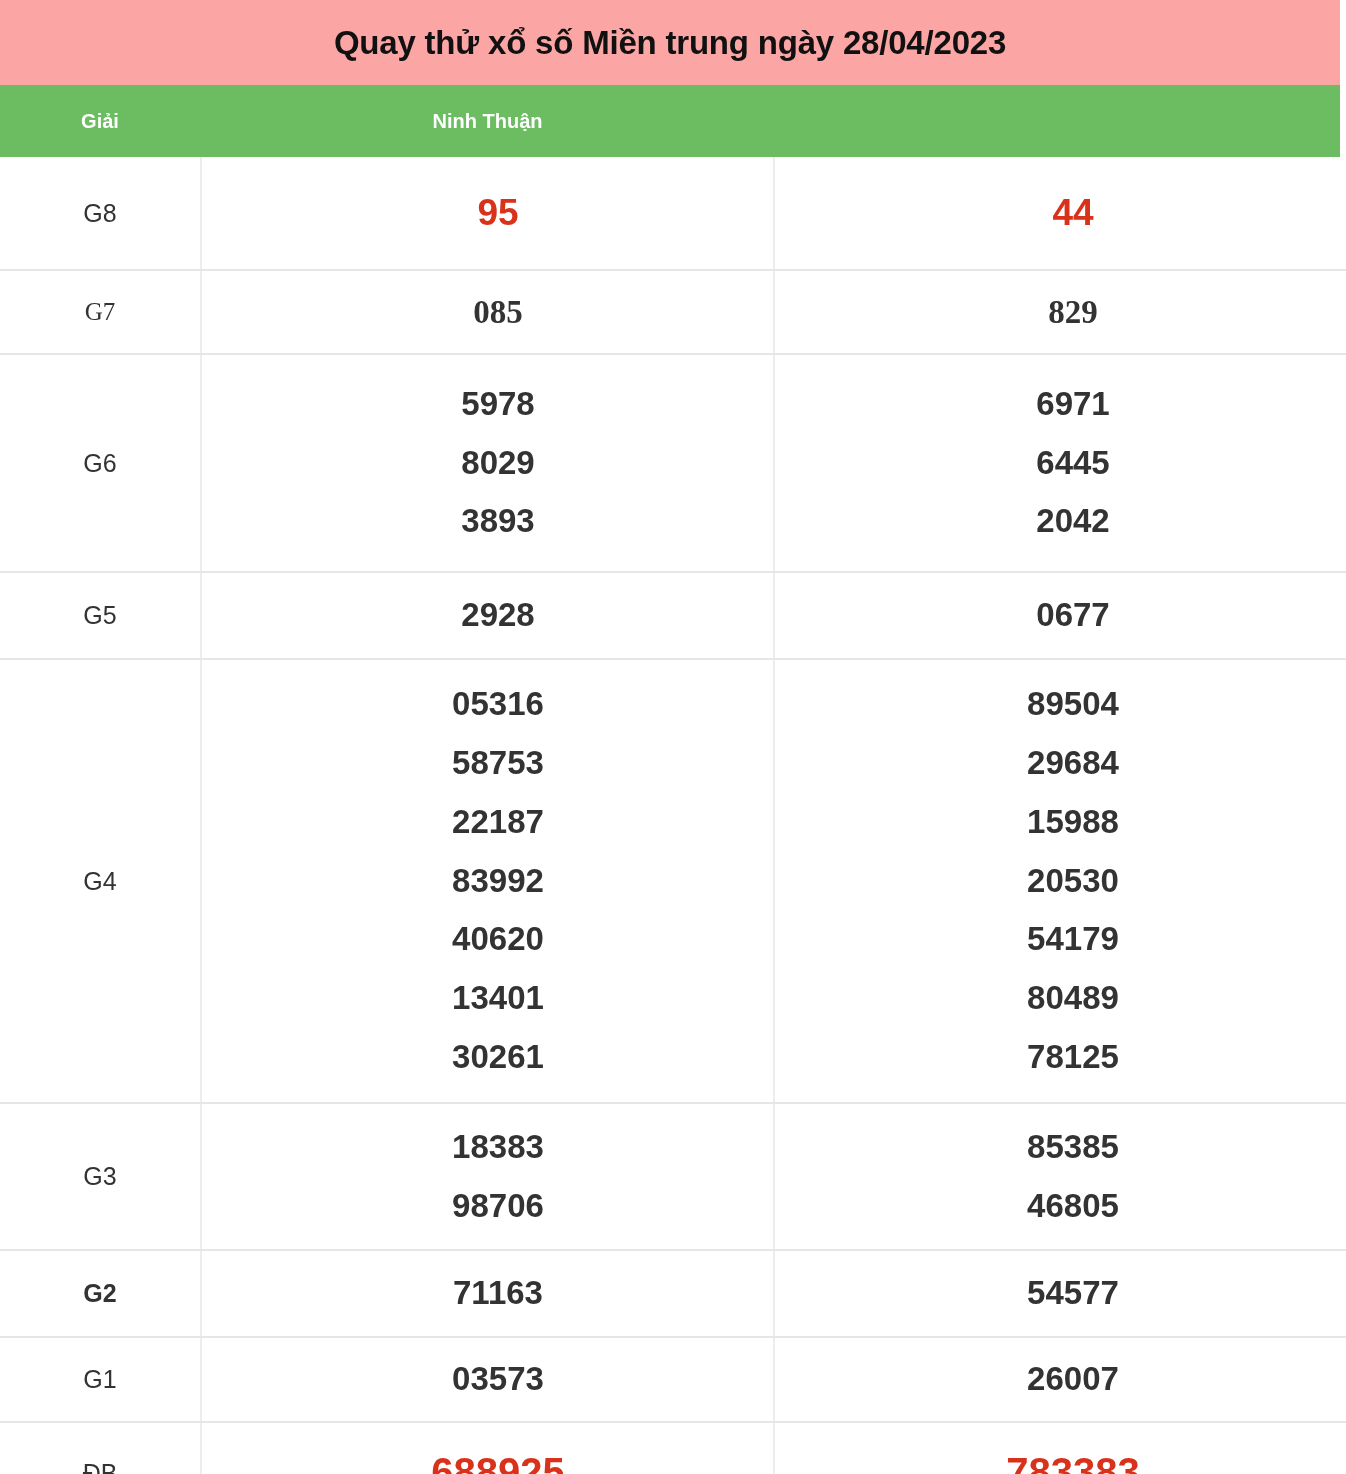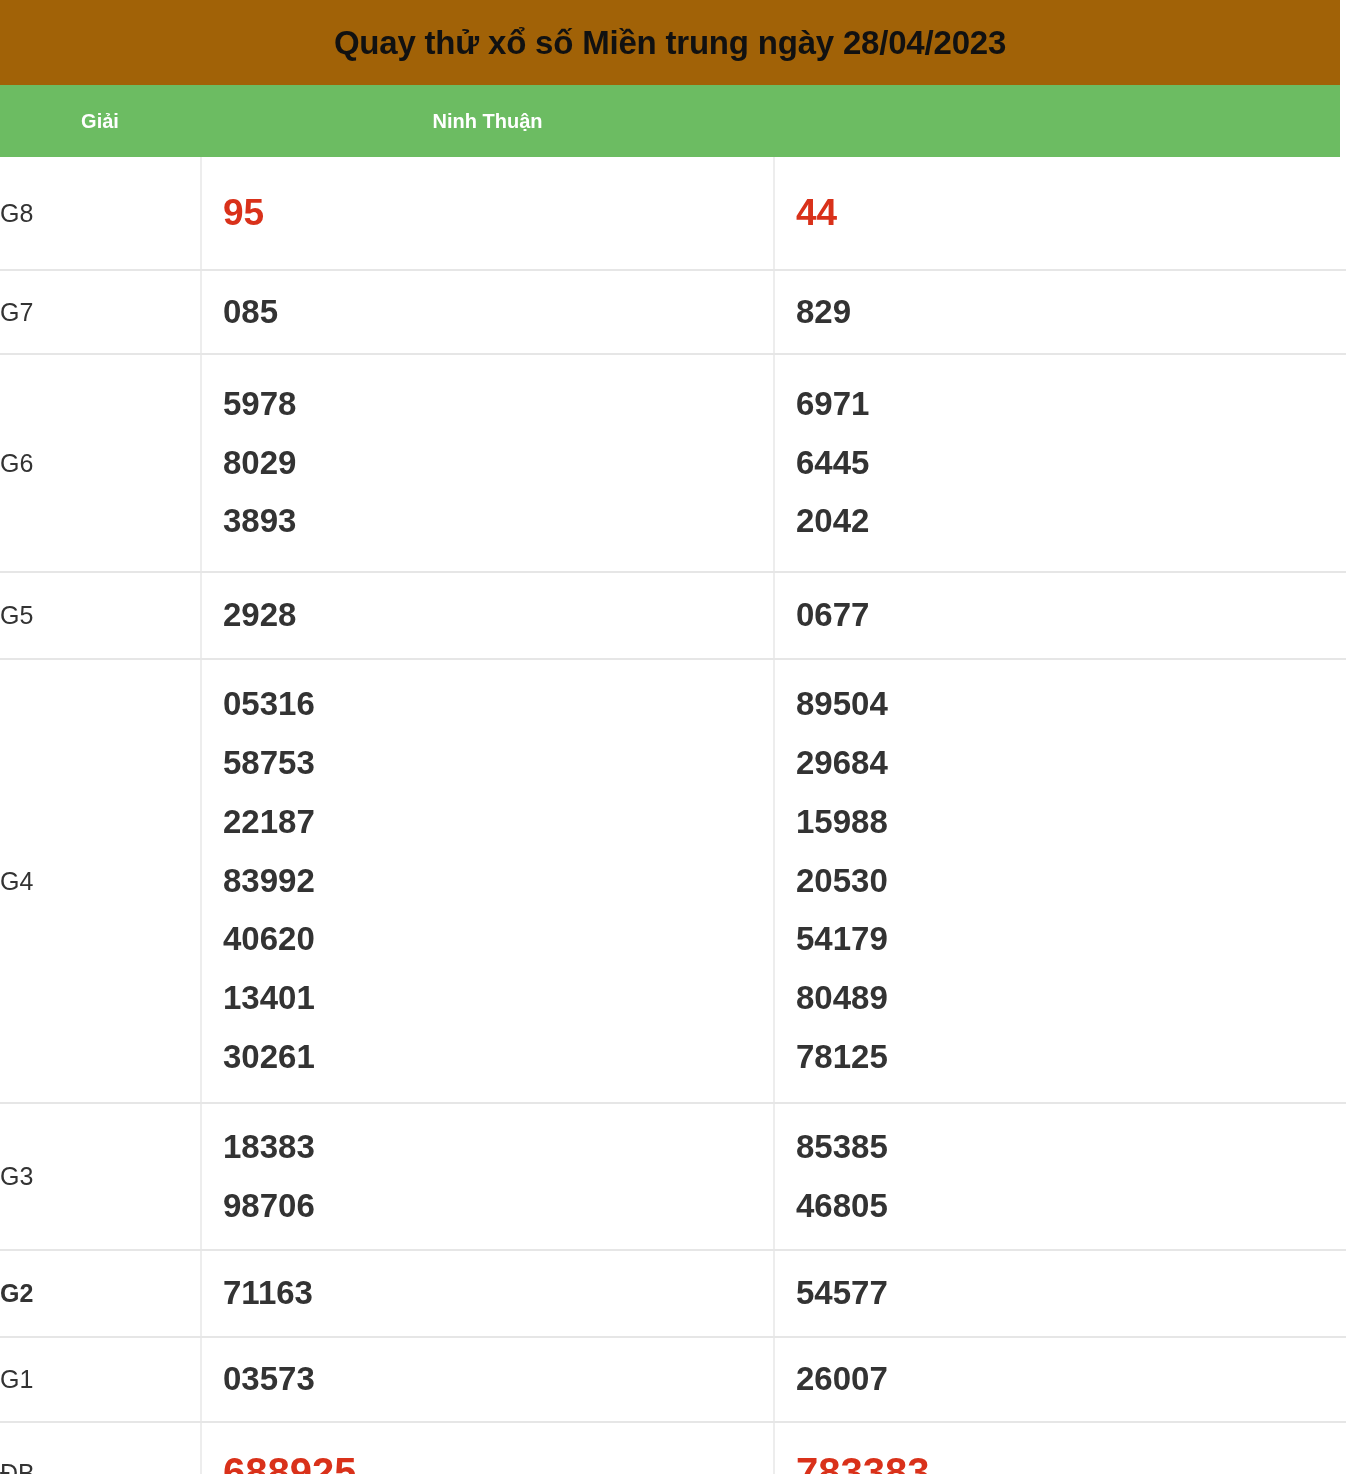--- a/index.html
+++ b/index.html
@@ -19,21 +19,21 @@
     width: 1346px;
     height: 1474px;
     position: relative;
     background: #ffffff;
   }
 
   
   .title-bar {
     width: 1340px;
     height: 85px;
-    background: #a16207;
+    background: #fca5a5;
     display: flex;
     align-items: center;
     justify-content: center;
     box-sizing: border-box;
   }
   .title-text {
     font-size: 33px;
     font-weight: bold;
     color: #111111;
     letter-spacing: -0.2px;
@@ -62,20 +62,21 @@
 
   
   table.results {
     width: 1346px;
     border-collapse: collapse;
     table-layout: fixed;
   }
   table.results td {
     border-bottom: 2px solid #e6e6e6;
     vertical-align: middle;
+    text-align: center;
     padding: 0;
   }
   td.prize-label {
     width: 200px;
     border-right: 2px solid #ededed;
     font-size: 25px;
     color: #333333;
     font-weight: normal;
   }
   td.prize-val {
@@ -91,21 +92,21 @@
 
   
   td.prize-val.hl {
     color: #d9311a;
     font-size: 37px;
   }
   tr.row-db td.prize-val.hl { font-size: 40px; }
 
   
   tr.r-g8 td { height: 112px; }
-  tr.r-g7 td { height: 82px; }
+  tr.r-g7 td { height: 82px; font-family: Liberation Serif, serif; }
   tr.r-g6 td { height: 216px; }
   tr.r-g5 td { height: 85px; }
   tr.r-g4 td { height: 442px; }
   tr.r-g3 td { height: 145px; }
   tr.r-g2 td { height: 85px; font-weight: bold; }
   tr.r-g1 td { height: 83px; }
   tr.r-db td { height: 100px; border-bottom: 2px solid #e6e6e6; }
 </style>
 </head>
 <body>

